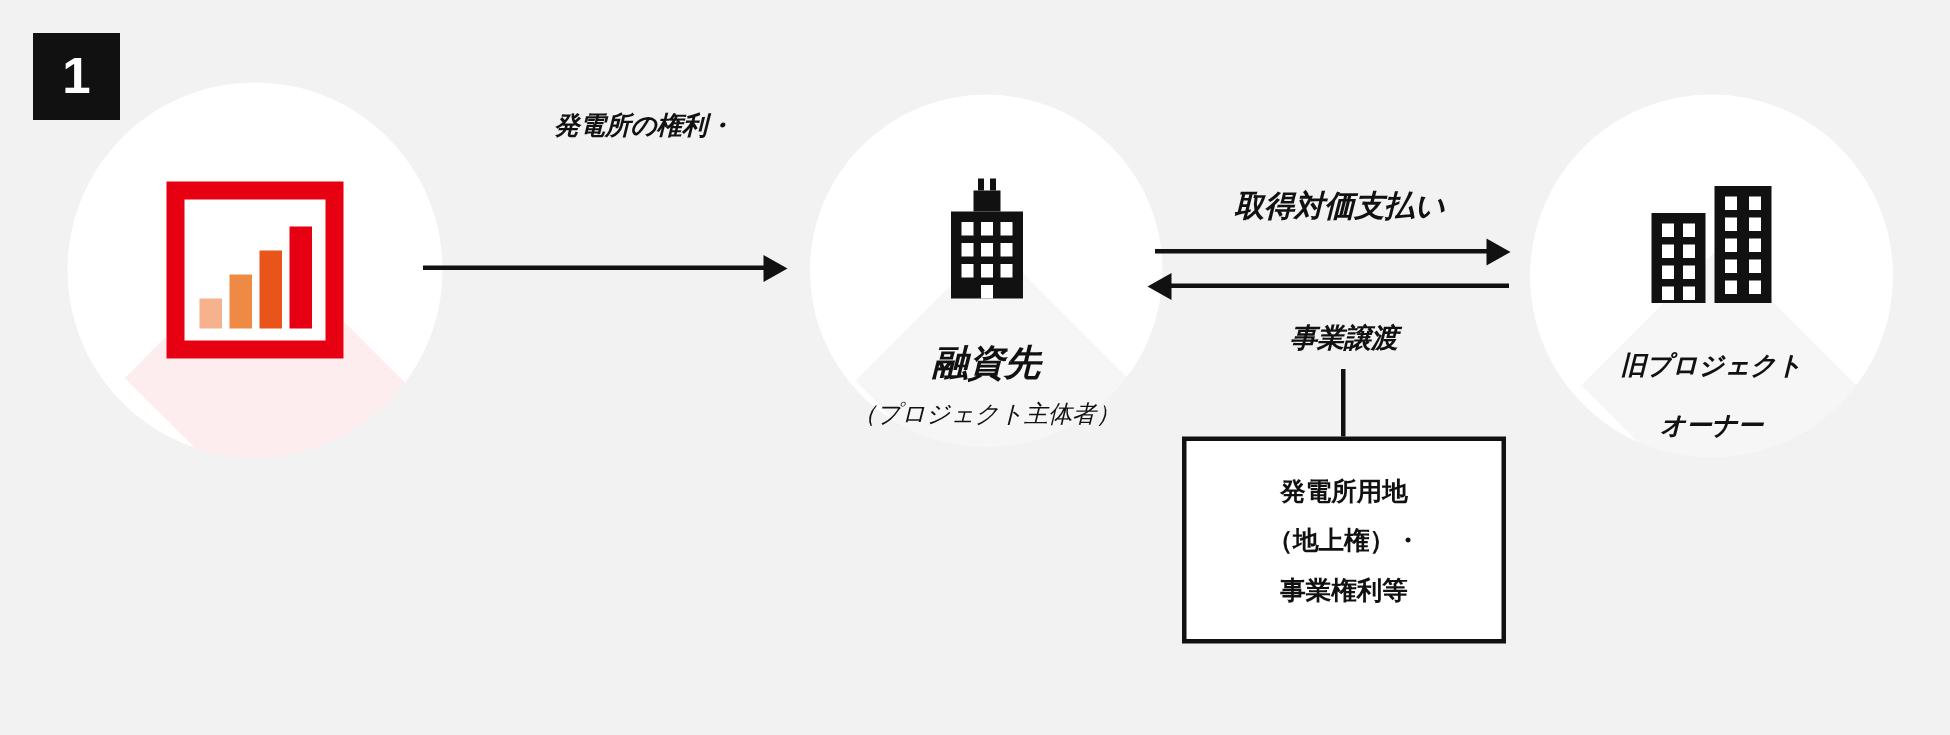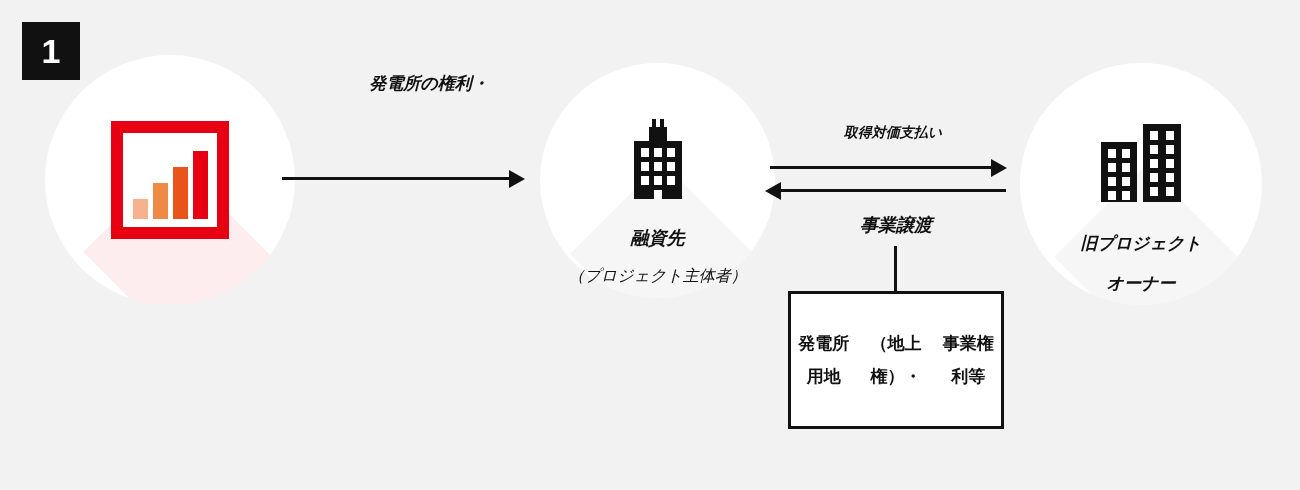--- a/index.html
+++ b/index.html
@@ -39,33 +39,33 @@
     border-top: 9px solid transparent; border-bottom: 9px solid transparent;
   }
   .arrow-right::after { right: -15px; transform: translateY(-50%); border-left: 16px solid #111; }
   .arrow-left::after  { left: -15px;  transform: translateY(-50%); border-right: 16px solid #111; }
   .arrow-loan     { left: 282px; top: 177px; width: 228px; }
   .arrow-payment  { left: 770px; top: 166px; width: 222px; }
   .arrow-transfer { left: 780px; top: 189px; width: 226px; }
 
   .label { position: absolute; text-align: center; font-weight: bold; color: #111; font-style: italic; }
   .loan-label     { left: 295px; top: 70px;  width: 268px; font-size: 17px; line-height: 28px; }
-  .payment-label  { left: 773px; top: 124px; width: 240px; font-size: 14px; }
+  .payment-label  { left: 773px; top: 124px; width: 240px; font-size: 20px; }
   .transfer-label { left: 790px; top: 213px; width: 212px; font-size: 18px; }
-  .borrower-title { left: 540px; top: 226px; width: 235px; font-size: 18px; text-align: center; }
+  .borrower-title { left: 540px; top: 226px; width: 235px; font-size: 24px; text-align: center; }
   .borrower-sub   { left: 525px; top: 266px; width: 265px; font-size: 16px; font-weight: normal; }
   .owner-title    { left: 1008px; top: 224px; width: 266px; font-size: 17px; line-height: 40px; }
   .owner-title span, .loan-label span { display: block; }
 
   .connector { position: absolute; left: 894px; top: 246px; width: 3px; height: 46px; background: #111; }
 
   .asset-box {
     position: absolute; left: 788px; top: 291px; width: 216px; height: 138px;
     background: #fff; border: 3px solid #111; box-sizing: border-box;
-    display: flex; align-items: center; justify-content: center;
+    display: flex; flex-direction: column; align-items: center; justify-content: center;
     font-weight: bold; font-size: 17px; line-height: 33px; text-align: center;
   }
 </style>
 </head>
 <body>
 
 <div class="canvas">
 
   <div class="badge">1</div>
 

